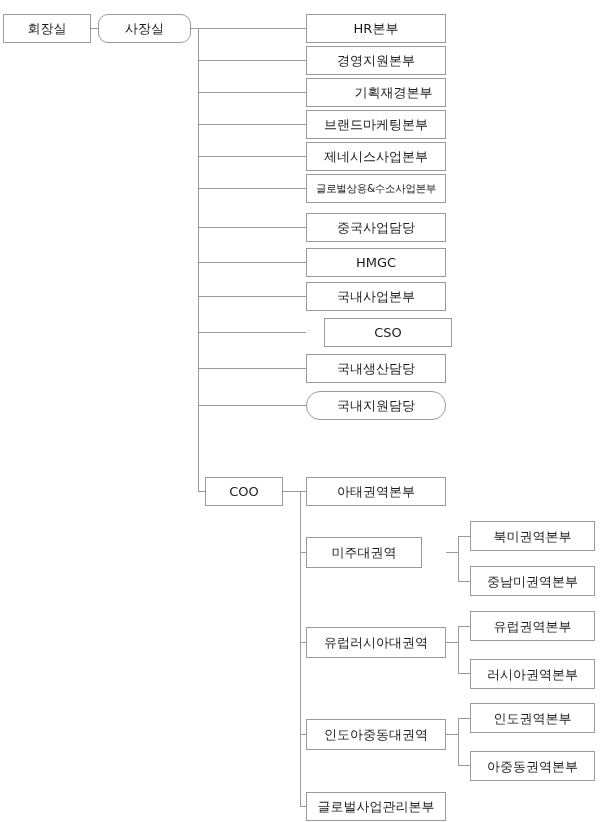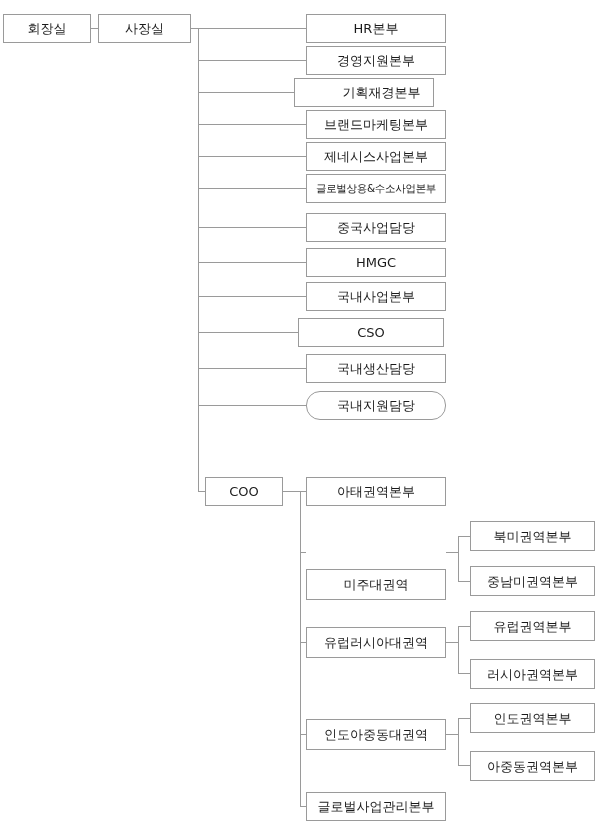--- a/index.html
+++ b/index.html
@@ -45,21 +45,21 @@
   .line.h { height: 1px; }
   .line.v { width: 1px; }
 </style>
 </head>
 <body>
 
 <div id="chart">
 
   <div class="node" style="left:3px; top:14px; width:88px; height:29px;">회장실</div>
 
-  <div class="node" style="left:98px; top:14px; width:93px; height:29px;">사장실</div>
+  <div class="node" style="left:98px; top:14px; width:93px; height:29px;border-radius:10px;">사장실</div>
 
   <div class="line h" style="left:91px; top:28px; width:7px;"></div>
 
   <div class="line h" style="left:191px; top:28px; width:8px;"></div>
   <div class="line v" style="left:198px; top:28px; height:464px;"></div>
 
   <div class="line h" style="left:198px; top:28px; width:108px;"></div>
   <div class="line h" style="left:198px; top:60px; width:108px;"></div>
   <div class="line h" style="left:198px; top:92px; width:108px;"></div>
   <div class="line h" style="left:198px; top:124px; width:108px;"></div>
@@ -67,45 +67,45 @@
   <div class="line h" style="left:198px; top:188px; width:108px;"></div>
   <div class="line h" style="left:198px; top:227px; width:108px;"></div>
   <div class="line h" style="left:198px; top:262px; width:108px;"></div>
   <div class="line h" style="left:198px; top:296px; width:108px;"></div>
   <div class="line h" style="left:198px; top:332px; width:108px;"></div>
   <div class="line h" style="left:198px; top:368px; width:108px;"></div>
   <div class="line h" style="left:198px; top:405px; width:108px;"></div>
 
   <div class="node" style="left:306px; top:14px; width:140px; height:29px;">HR본부</div>
   <div class="node" style="left:306px; top:46px; width:140px; height:29px;">경영지원본부</div>
-  <div class="node" style="left:294px; top:78px; width:140px; height:29px;padding-left:35px;">기획재경본부</div>
+  <div class="node" style="left:306px; top:78px; width:140px; height:29px;padding-left:35px;">기획재경본부</div>
   <div class="node" style="left:306px; top:110px; width:140px; height:29px;">브랜드마케팅본부</div>
   <div class="node" style="left:306px; top:142px; width:140px; height:29px;">제네시스사업본부</div>
   <div class="node tight" style="left:306px; top:174px; width:140px; height:29px;">글로벌상용&amp;수소사업본부</div>
   <div class="node" style="left:306px; top:213px; width:140px; height:29px;">중국사업담당</div>
   <div class="node" style="left:306px; top:248px; width:140px; height:29px;">HMGC</div>
   <div class="node" style="left:306px; top:282px; width:140px; height:29px;">국내사업본부</div>
-  <div class="node" style="left:298px; top:318px; width:146px; height:29px;">CSO</div>
+  <div class="node" style="left:324px; top:318px; width:128px; height:29px;">CSO</div>
   <div class="node" style="left:306px; top:354px; width:140px; height:29px;">국내생산담당</div>
   <div class="node" style="left:306px; top:391px; width:140px; height:29px;border-radius:14px;">국내지원담당</div>
 
   <div class="line h" style="left:198px; top:491px; width:8px;"></div>
   <div class="node" style="left:205px; top:477px; width:78px; height:29px;">COO</div>
 
   <div class="line h" style="left:283px; top:491px; width:18px;"></div>
   <div class="line v" style="left:300px; top:491px; height:315px;"></div>
 
   <div class="line h" style="left:300px; top:491px; width:6px;"></div>
   <div class="line h" style="left:300px; top:552px; width:6px;"></div>
   <div class="line h" style="left:300px; top:642px; width:6px;"></div>
   <div class="line h" style="left:300px; top:734px; width:6px;"></div>
   <div class="line h" style="left:300px; top:806px; width:6px;"></div>
 
   <div class="node" style="left:306px; top:477px; width:140px; height:29px;">아태권역본부</div>
-  <div class="node" style="left:306px; top:537px; width:140px; height:31px;margin-top:32px;">미주대권역</div>
+  <div class="node" style="left:306px; top:537px; width:116px; height:31px;">미주대권역</div>
   <div class="node" style="left:306px; top:627px; width:140px; height:31px;">유럽러시아대권역</div>
   <div class="node" style="left:306px; top:719px; width:140px; height:31px;">인도아중동대권역</div>
   <div class="node" style="left:306px; top:792px; width:140px; height:29px;">글로벌사업관리본부</div>
 
   <div class="line h" style="left:446px; top:552px; width:12px;"></div>
   <div class="line v" style="left:458px; top:536px; height:46px;"></div>
   <div class="line h" style="left:458px; top:536px; width:12px;"></div>
   <div class="line h" style="left:458px; top:581px; width:12px;"></div>
   <div class="node" style="left:470px; top:521px; width:125px; height:30px;">북미권역본부</div>
   <div class="node" style="left:470px; top:566px; width:125px; height:30px;">중남미권역본부</div>

